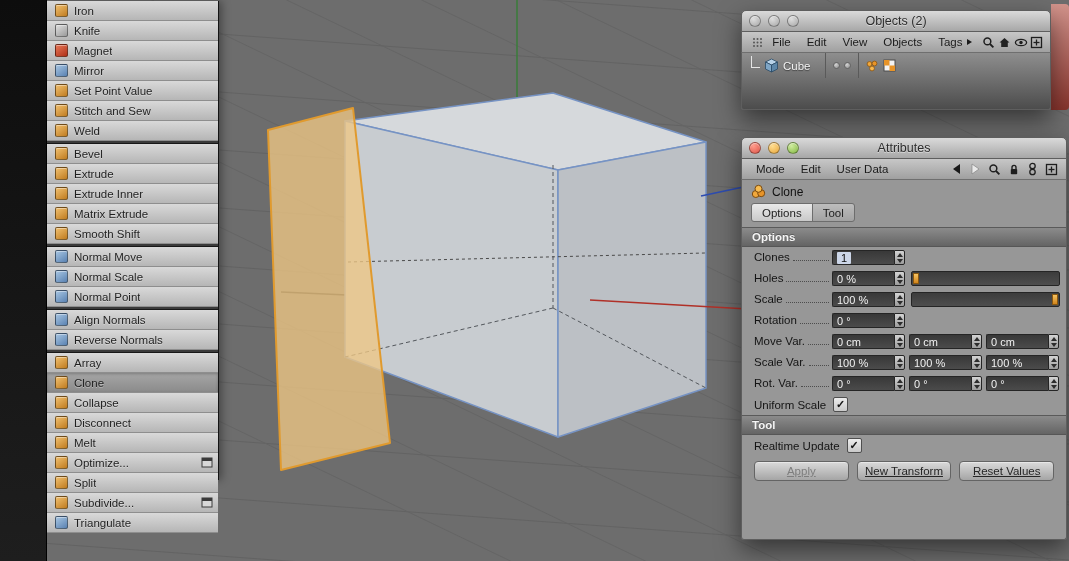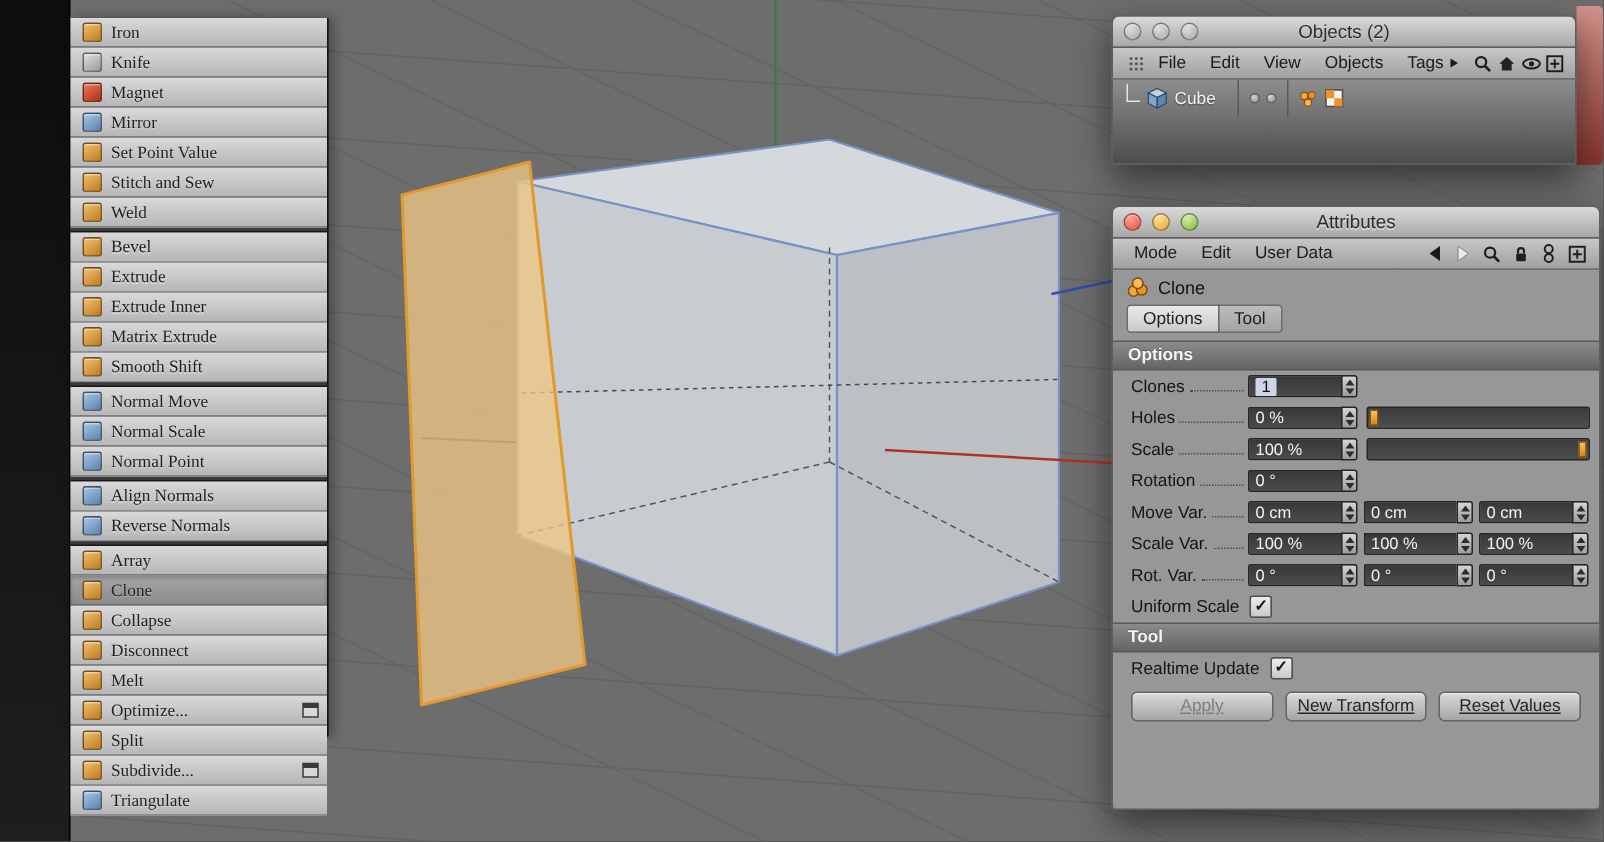--- a/index.html
+++ b/index.html
@@ -5,22 +5,22 @@
   html,body{margin:0;padding:0;background:#444;}
   .stage{position:relative;width:1069px;height:561px;overflow:hidden;background:#6d6d6d;
          font-family:"Liberation Sans",sans-serif;-webkit-font-smoothing:antialiased;}
   #viewport{position:absolute;left:0;top:0;}
 
   
   .left-dock{position:absolute;left:0;top:0;width:46px;height:561px;
              background:linear-gradient(#0d0d0d,#1e1e1e);border-right:1px solid #000;}
 
   
-  .tool-menu{position:absolute;left:47px;top:12px;width:171px;height:479px;background:#262626;
-             border-right:1px solid #141414;box-shadow:3px 0 8px rgba(0,0,0,.35);font-family:Liberation Serif, serif;}
+  .tool-menu{position:absolute;left:47px;top:1px;width:171px;height:479px;background:#262626;
+             border-right:1px solid #141414;box-shadow:3px 0 8px rgba(0,0,0,.35);}
   .menu-item{height:20px;display:flex;align-items:center;gap:6px;padding:0 5px 0 8px;
              background:linear-gradient(#d9d9d9,#b6b6b6);border-bottom:1px solid #8e8e8e;
              box-sizing:border-box;font-size:11.5px;color:#1f1f1f;text-shadow:0 1px 0 rgba(255,255,255,.35);cursor:default;}
   .menu-item.selected{background:linear-gradient(#a6a6a6,#8b8b8b);box-shadow:inset 0 1px 3px rgba(0,0,0,.25);}
   .menu-sep{height:2px;background:#3a3a3a;border-bottom:1px solid #181818;}
   .chip{width:13px;height:13px;flex:0 0 13px;border-radius:2px;border:1px solid rgba(0,0,0,.45);
         box-sizing:border-box;box-shadow:inset 0 1px 0 rgba(255,255,255,.4);}
   .mi-label{white-space:nowrap;overflow:hidden;}
   .icon{display:inline-flex;align-items:center;justify-content:center;}
   .icon.right{margin-left:auto;}

